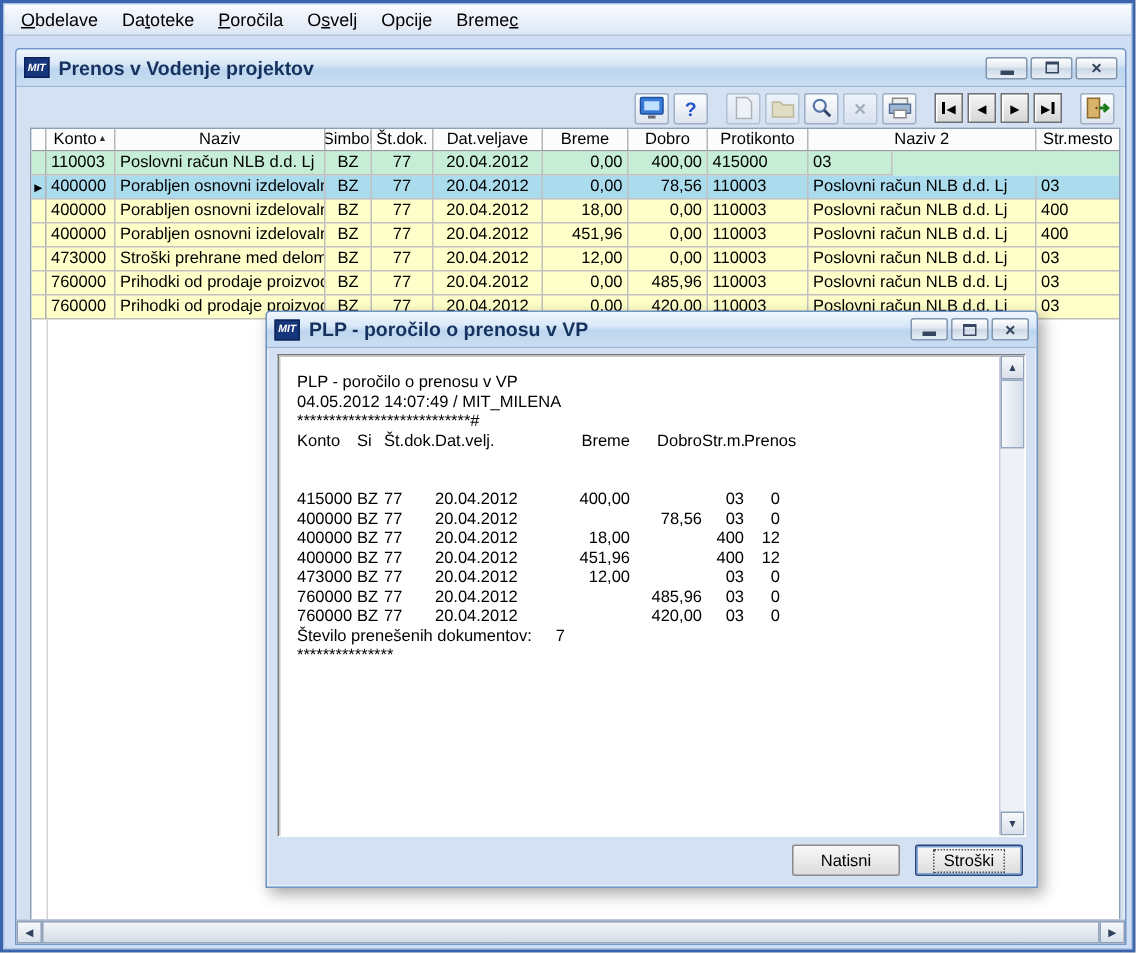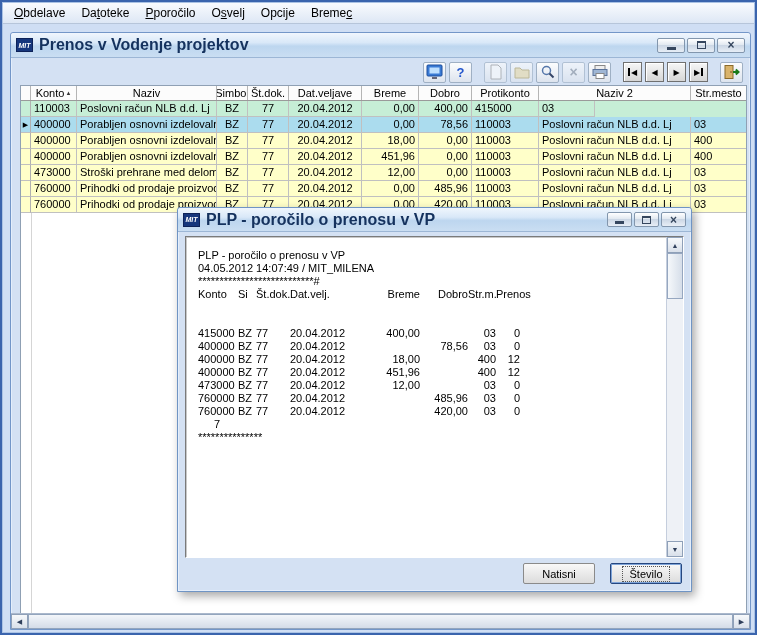--- a/index.html
+++ b/index.html
@@ -29,21 +29,21 @@
   .titlebar{
     display:flex; align-items:center; height:25px; padding:0 5px; gap:6px;
     background:linear-gradient(#f0f6fd,#d9e8f8 40%,#bdd6ef 55%,#cadef2);
     border-bottom:1px solid #9cb6d5; border-radius:3px 3px 0 0;
   }
   .mit-icon{
     width:17px; height:14px; background:#16367c; border:1px solid #0d2258;
     color:#fff; font-size:7px; font-weight:bold; font-style:italic;
     display:flex; align-items:center; justify-content:center; letter-spacing:0;
   }
-  .titletext{ font-weight:bold; font-size:16px; color:#15325e; white-space:nowrap; }
+  .titletext{ font-weight:bold; font-size:13px; color:#15325e; white-space:nowrap; }
   .winbtns{ margin-left:auto; display:flex; gap:2px; }
   .winbtn{
     width:28px; height:15px; border:1px solid #8296ad; border-radius:2px;
     background:linear-gradient(#ffffff,#e2e9f1 45%,#ccd7e5 50%,#e7eef6);
     display:flex; align-items:center; justify-content:center; cursor:default;
   }
   .glyph-min{ width:9px; height:3px; background:#35465e; margin-top:6px; }
   .glyph-max{ width:9px; height:8px; border:1px solid #35465e; border-top-width:2px; }
   .glyph-close{ font-size:12px; font-weight:bold; color:#35465e; line-height:10px; }
   
@@ -136,40 +136,40 @@
     position:absolute; right:0; top:0; bottom:0; width:17px;
     background:#eef1f6; border-left:1px solid #c5cedd;
     display:flex; flex-direction:column; align-items:stretch;
   }
   .vscroll .sbtn{ width:100%; height:16px; }
   .vthumb{
     height:46px; border:1px solid #96a7c0; margin:0;
     background:linear-gradient(90deg,#f5f8fb,#d6dee9); cursor:default;
   }
   .vfill{ flex:1; }
-  .dlg-buttons{ position:absolute; right:9px; bottom:7px; display:flex; gap:15px;align-items:flex-end; }
+  .dlg-buttons{ position:absolute; right:9px; bottom:7px; display:flex; gap:10px;align-items:flex-end; }
   .btn{
     width:72px; height:21px; border:1px solid #8a8a8a; border-radius:2px;
     background:linear-gradient(#f8f8f8,#dcdcdc);
     font-size:11px; font-family:"Liberation Sans",sans-serif;
     display:flex; align-items:center; justify-content:center; cursor:default;
   }
   .btn .inner{ padding:1px 6px; border:1px dotted transparent; }
   .btn.default{ border:1px solid #26477f; box-shadow: inset 0 0 0 1px #7ea4d9; }
   .btn.default .inner{ border-color:#555; }
 </style>
 </head>
 <body>
 
 <div class="app">
 
   <div class="menubar" id="menubar">
       <div class="menu-item"><span></span><span class="accel">O</span><span>bdelave</span></div>
       <div class="menu-item"><span>Da</span><span class="accel">t</span><span>oteke</span></div>
-      <div class="menu-item"><span></span><span class="accel">P</span><span>poročilo</span></div>
+      <div class="menu-item"><span></span><span class="accel">P</span><span>oročila</span></div>
       <div class="menu-item"><span>O</span><span class="accel">s</span><span>velj</span></div>
       <div class="menu-item"><span>Opci</span><span class="accel">j</span><span>e</span></div>
       <div class="menu-item"><span>Breme</span><span class="accel">c</span><span></span></div>
     </div>
 
   <div class="window">
     <div class="titlebar">
       <span class="mit-icon">MIT</span>
       <span class="titletext">Prenos v Vodenje projektov</span>
       <span class="winbtns">
@@ -490,20 +490,21 @@
             <span>760000</span>
             <span>BZ</span>
             <span>77</span>
             <span>20.04.2012</span>
             <span></span>
             <span>420,00</span>
             <span>03</span>
             <span>0</span>
           </div>
           <div class="rfooter">
+            <span>Število prenešenih dokumentov:</span>
             <span class="rcount">7</span>
           </div>
           <div class="rline">***************</div>
         </div>
       <div class="vscroll">
         <span class="sbtn">
             <span>▲</span>
           </span>
         <span class="vthumb"></span>
         <span class="vfill"></span>
@@ -511,18 +512,18 @@
             <span>▼</span>
           </span>
       </div>
     </div>
 
     <div class="dlg-buttons">
       <button class="btn">
           <span class="inner">Natisni</span>
         </button>
       <button class="btn default">
-          <span class="inner">Število</span>
+          <span class="inner">Stroški</span>
         </button>
     </div>
   </div>
 
 </div>
 
 </body></html>

